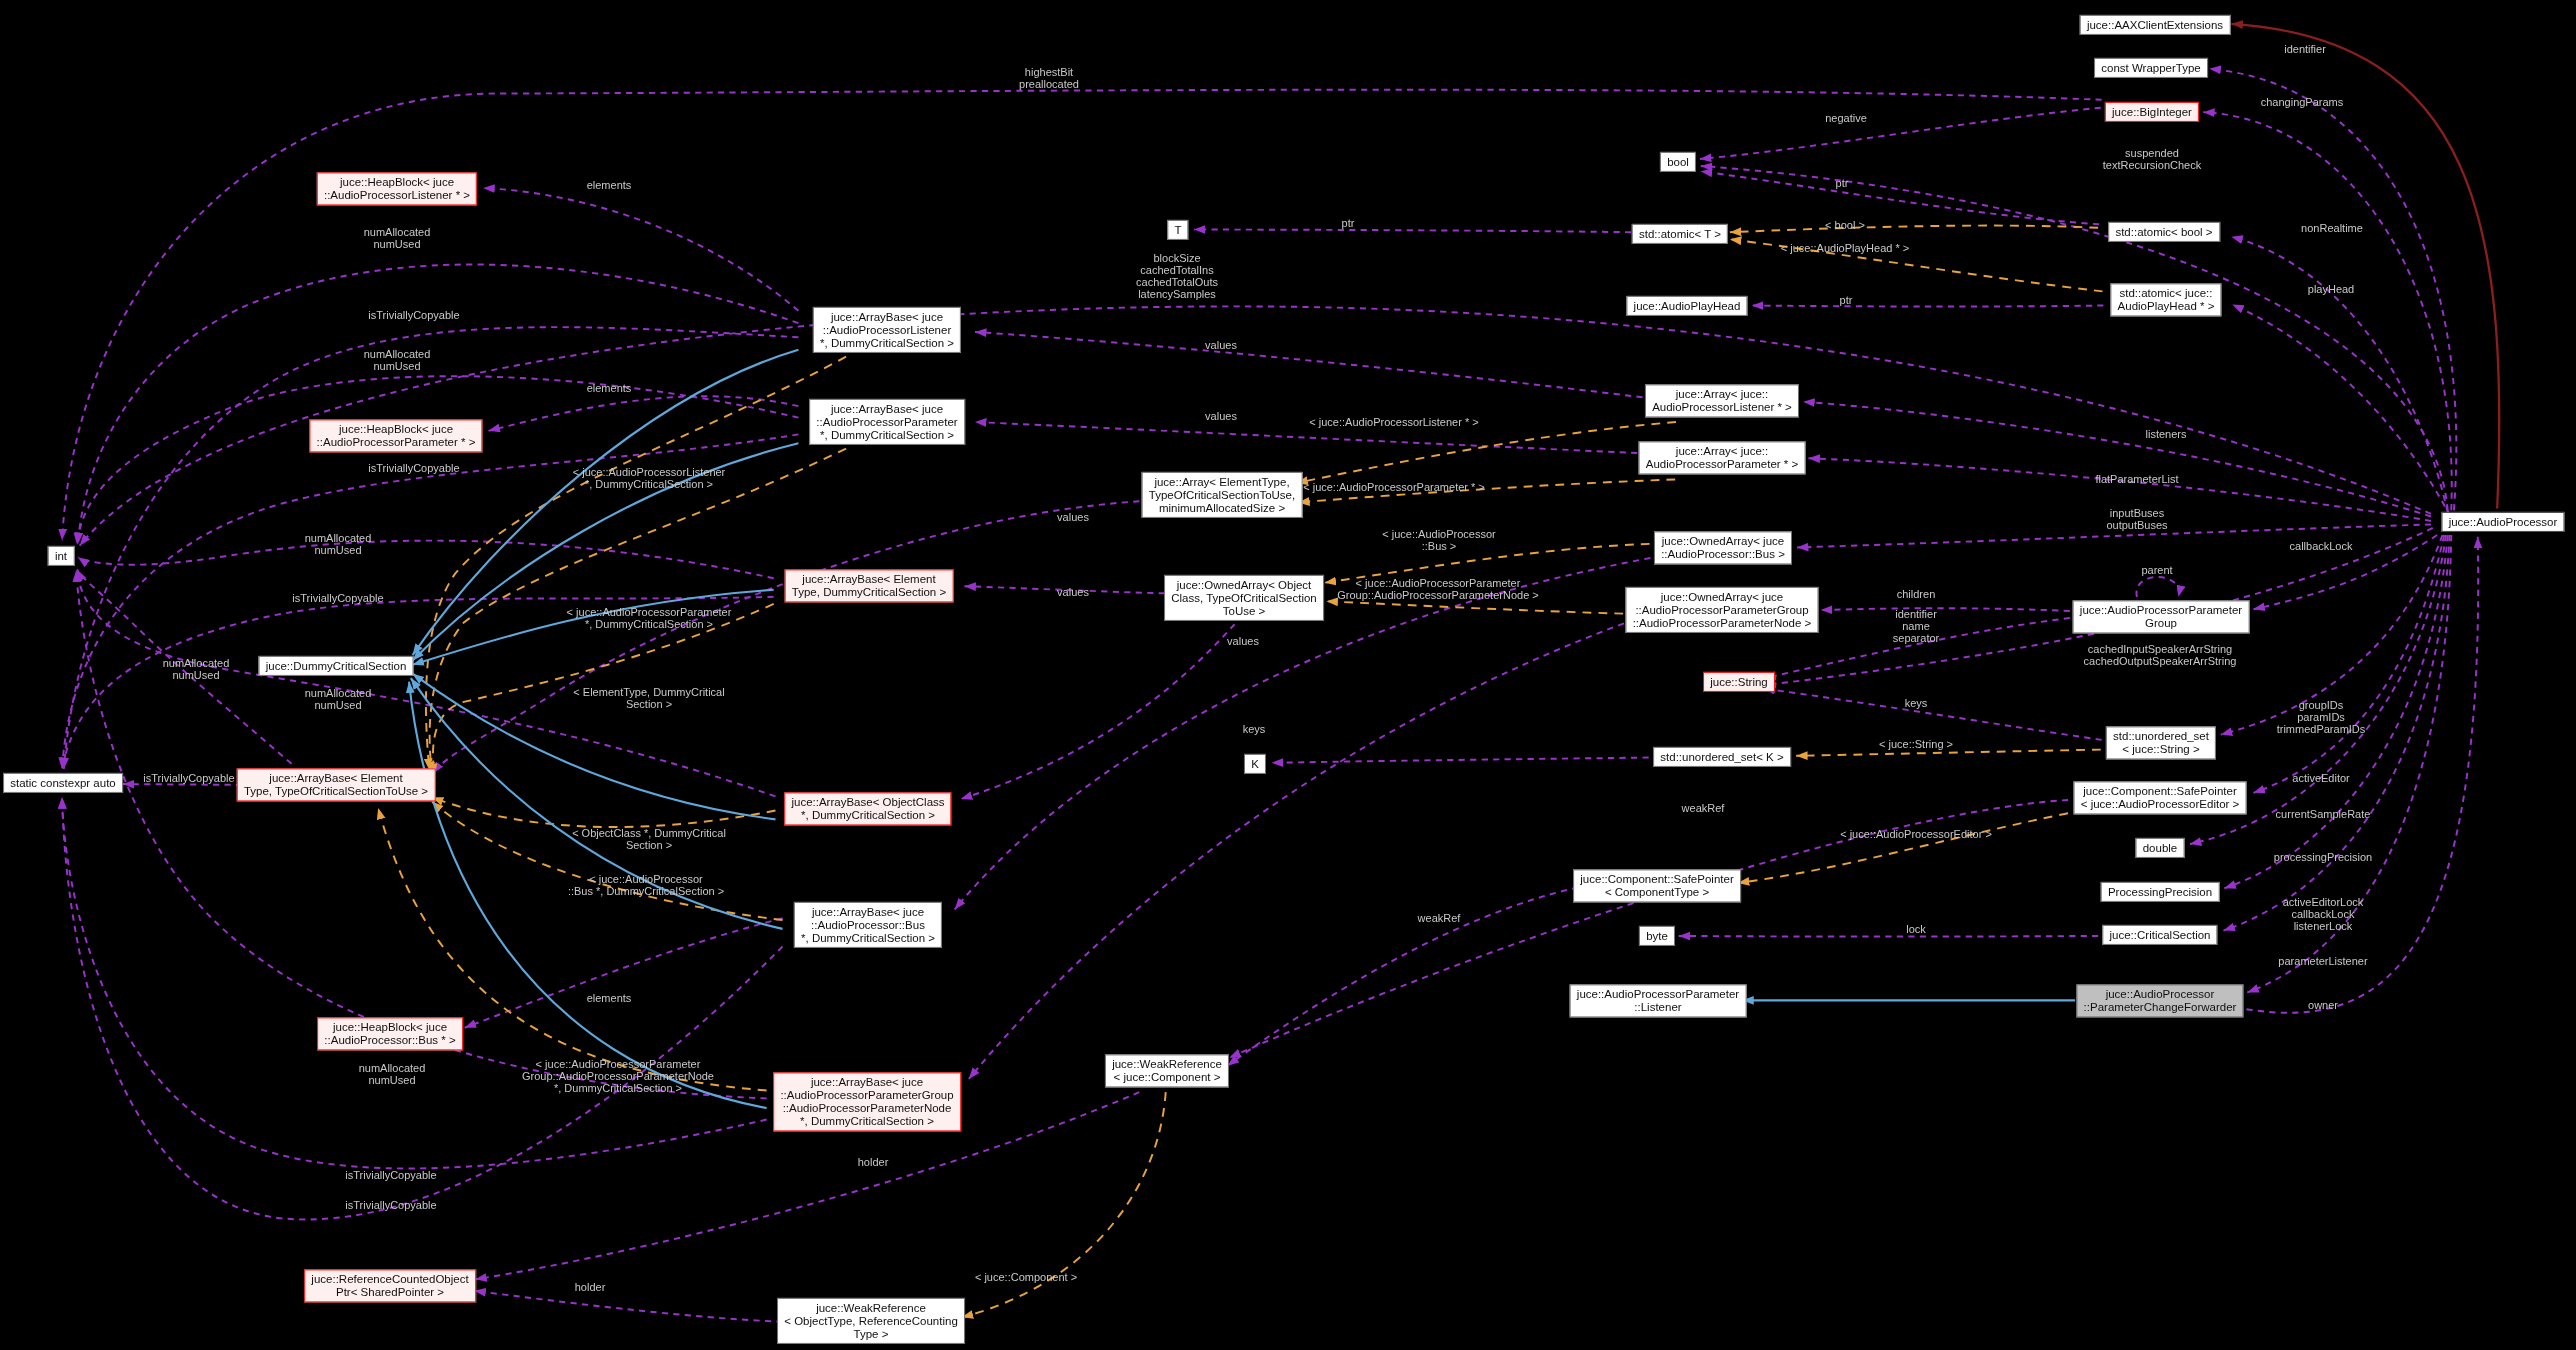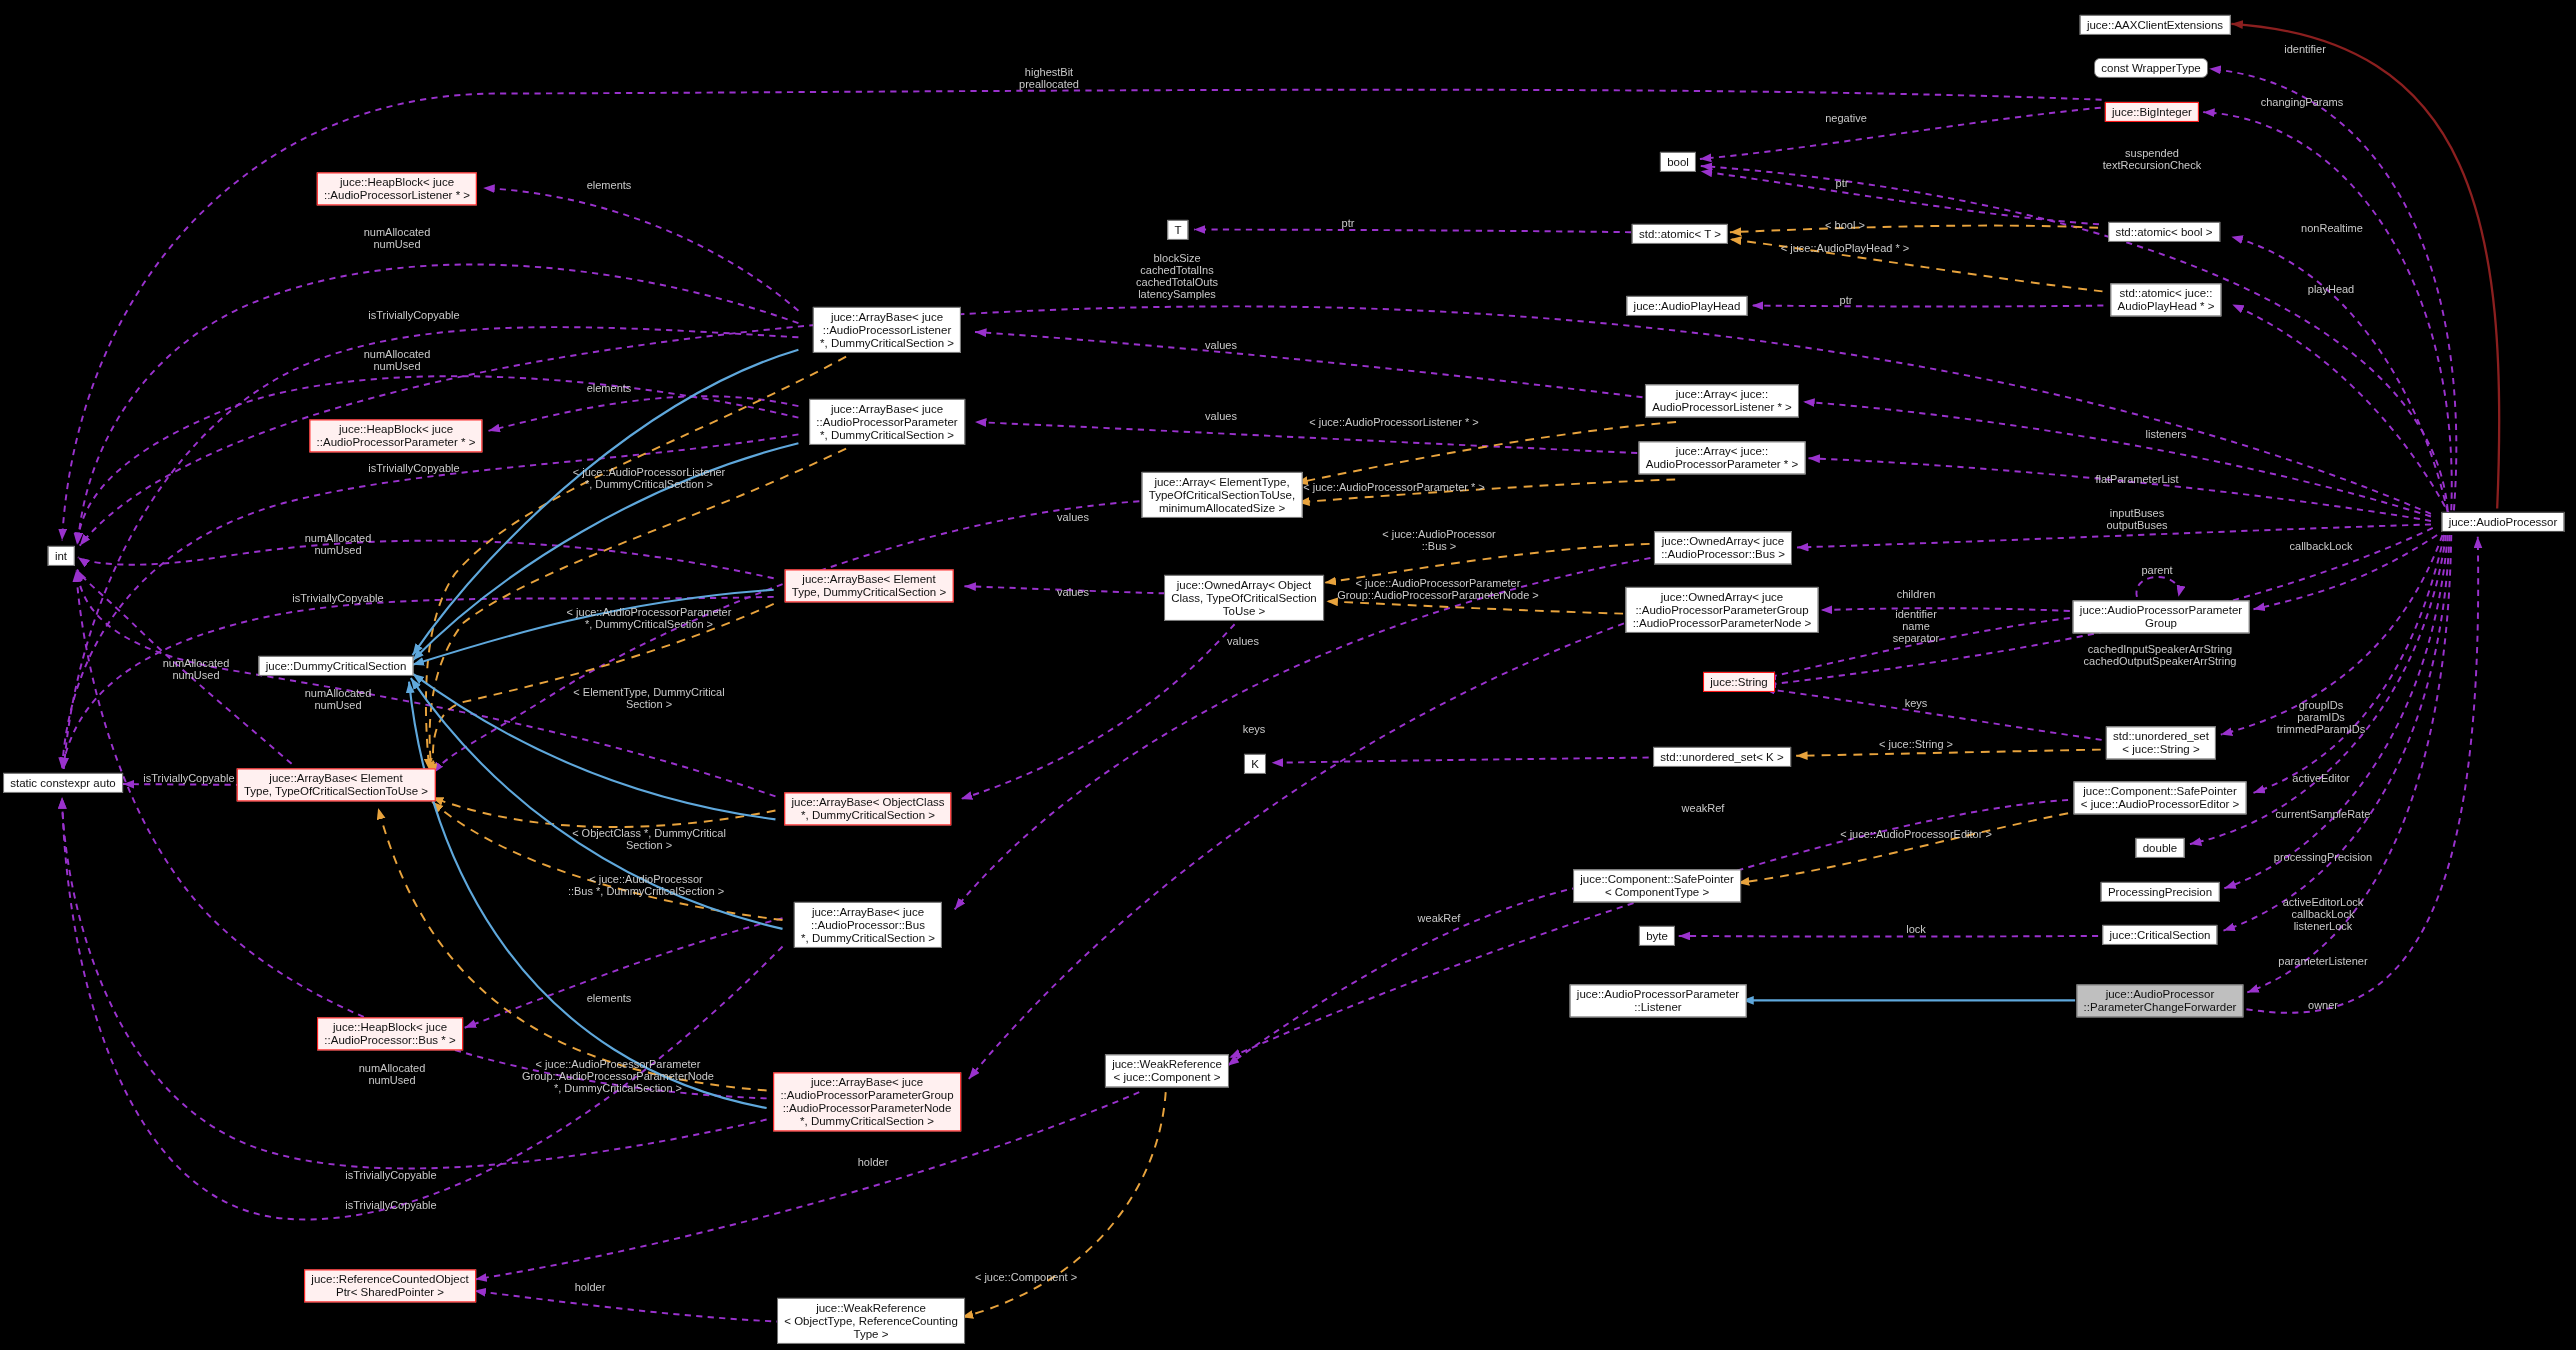--- a/index.html
+++ b/index.html
@@ -107,21 +107,21 @@
       <path d="M904,396 C740,445 565,600 467,742" fill="none" stroke="#5fa8dc" stroke-width="2.4" marker-end="url(#mB)"></path>
       <path d="M904,502 C730,545 568,645 467,748" fill="none" stroke="#5fa8dc" stroke-width="2.4" marker-end="url(#mB)"></path>
       <path d="M876,668 C700,680 565,722 467,753" fill="none" stroke="#5fa8dc" stroke-width="2.4" marker-end="url(#mB)"></path>
       <path d="M878,928 C700,905 565,835 467,763" fill="none" stroke="#5fa8dc" stroke-width="2.4" marker-end="url(#mB)"></path>
       <path d="M886,1052 C680,1005 545,885 465,768" fill="none" stroke="#5fa8dc" stroke-width="2.4" marker-end="url(#mB)"></path>
       <path d="M868,1255 C600,1205 485,985 463,772" fill="none" stroke="#5fa8dc" stroke-width="2.4" marker-end="url(#mB)"></path>
       <path d="M2350,1133 L1973,1133" fill="none" stroke="#5fa8dc" stroke-width="2.4" marker-end="url(#mB)"></path>
       <path d="M2828,576 C2842,250 2800,45 2527,27" fill="none" stroke="#8b1f1f" stroke-width="2.6" marker-end="url(#mR)"></path>
     </svg>
 <div class="node " style="left: 2155px; top: 25px;">juce::AAXClientExtensions</div>
-    <div class="node " style="left: 2151px; top: 68px; border-radius: 6px;">const WrapperType</div>
+    <div class="node " style="left: 2151px; top: 68px;">const WrapperType</div>
     <div class="node red" style="left: 2152px; top: 112px;">juce::BigInteger</div>
     <div class="node " style="left: 1678px; top: 162px;">bool</div>
     <div class="node " style="left: 1680px; top: 234px;">std::atomic&lt; T &gt;</div>
     <div class="node " style="left: 1178px; top: 230px;">T</div>
     <div class="node " style="left: 1687px; top: 306px;">juce::AudioPlayHead</div>
     <div class="node " style="left: 2164px; top: 232px;">std::atomic&lt; bool &gt;</div>
     <div class="node " style="left: 2166px; top: 300px;">std::atomic&lt; juce::
 AudioPlayHead * &gt;</div>
     <div class="node " style="left: 887px; top: 330px;">juce::ArrayBase&lt; juce
 ::AudioProcessorListener

